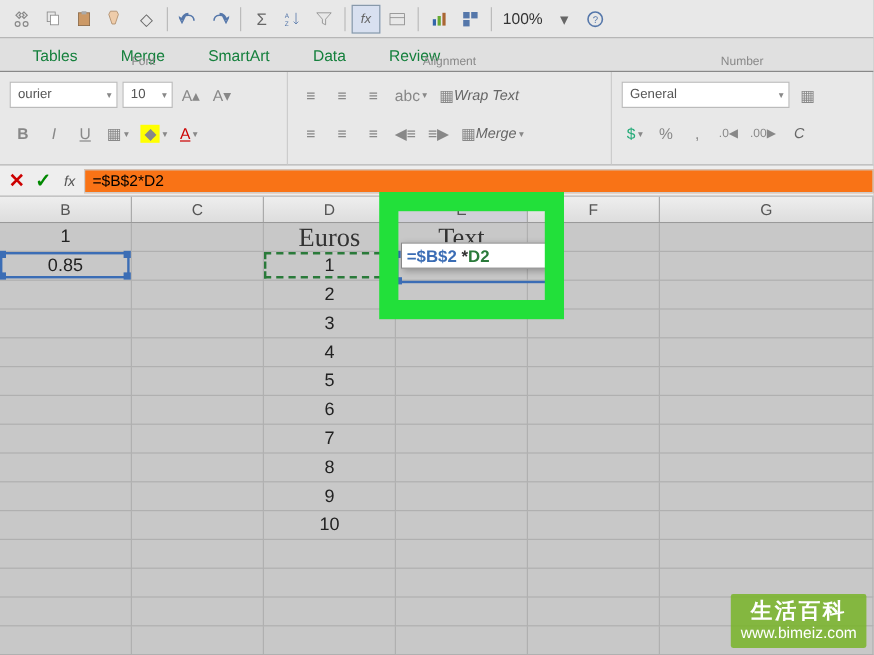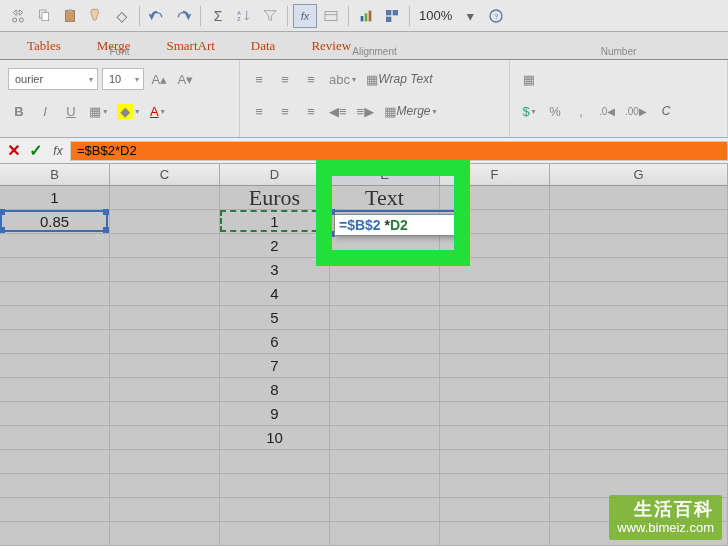--- a/index.html
+++ b/index.html
@@ -4,21 +4,21 @@
 <style>
 * { margin: 0; padding: 0; box-sizing: border-box; font-family: Arial, sans-serif; }
 body { background: #d0d0d0; width: 728px; height: 546px; overflow: hidden; position: relative; }
 
 .toolbar1 { background: #e8e8e8; height: 32px; display: flex; align-items: center; padding: 0 6px; gap: 2px; border-bottom: 1px solid #aaa; }
 .toolbar1 .tb-btn, .toolbar1 .tb-icon { width: 24px; height: 24px; display: flex; align-items: center; justify-content: center; color: #666; font-size: 14px; cursor: pointer; }
 .toolbar1 .sep { width: 1px; height: 20px; background: #bbb; margin: 0 3px; }
 .zoom { font-size: 13px; color: #333; padding: 0 4px; }
 
 .tabbar { background: #e0e0e0; height: 28px; display: flex; align-items: flex-end; padding: 0 10px; border-bottom: 1px solid #888; }
-.tab { padding: 5px 16px; font-size: 13px; color: #c2410c; cursor: pointer; border: 1px solid transparent; border-bottom: none; margin-right: 2px; font-family: Liberation Serif, serif; }
+.tab { padding: 5px 16px; font-size: 13px; color: #15803d; cursor: pointer; border: 1px solid transparent; border-bottom: none; margin-right: 2px; }
 
 .ribbon { background: #e8e8e8; height: 78px; display: flex; border-bottom: 1px solid #aaa; }
 .ribbon-group { border-right: 1px solid #ccc; padding: 0 8px; position: relative; display: flex; flex-direction: column; }
 .ribbon-group .label { position: absolute; top: -14px; left: 50%; transform: translateX(-50%); font-size: 10px; color: #888; text-align: right; white-space: nowrap; }
 .ribbon-row { display: flex; align-items: center; gap: 4px; padding-top: 6px; height: 32px; }
 .rb-btn { min-width: 22px; height: 22px; display: flex; align-items: center; justify-content: center; color: #888; font-size: 13px; cursor: pointer; border: 1px solid transparent; padding: 0 2px; }
 .rb-btn.drop::after { content: "▾"; font-size: 8px; margin-left: 2px; }
 .rb-combo { height: 22px; border: 1px solid #bbb; background: #fff; font-size: 11px; padding: 0 16px 0 6px; color: #555; display: flex; align-items: center; position: relative; cursor: pointer; }
 .rb-combo::after { content: "▾"; position: absolute; right: 4px; font-size: 8px; color: #888; }
 .rb-text { font-size: 12px; color: #666; font-style: italic; }
@@ -50,21 +50,21 @@
 
 .editing-cell { position: absolute; background: #fff; border: 1px solid #888; box-shadow: 2px 2px 6px rgba(0,0,0,0.3); font-size: 14px; padding: 2px 4px; z-index: 20; }
 .editing-cell .tok-ref { color: #3b6db5; font-weight: bold; }
 .editing-cell .tok-op { color: #333; font-weight: bold; }
 .editing-cell .tok-ref2 { color: #2a7a3a; font-weight: bold; }
 .edit-sel-border { position: absolute; border: 2px solid #3b6db5; pointer-events: none; z-index: 19; }
 .edit-sel-border .hc { position: absolute; width: 6px; height: 6px; background: #3b6db5; }
 
 .green-highlight { position: absolute; border: 16px solid #22e03a; z-index: 30; pointer-events: none; }
 
-.watermark { position: absolute; right: 6px; bottom: 6px; background: rgba(120,180,40,0.85); color: #fff; font-size: 13px; padding: 4px 8px; border-radius: 2px; z-index: 50; font-family: sans-serif; text-align: right; line-height: 1.2; margin-left: 24px; }
+.watermark { position: absolute; right: 6px; bottom: 6px; background: rgba(120,180,40,0.85); color: #fff; font-size: 13px; padding: 4px 8px; border-radius: 2px; z-index: 50; font-family: sans-serif; text-align: center; line-height: 1.2; margin-left: 24px; }
 .watermark .top { font-size: 18px; font-weight: bold; letter-spacing: 2px; }
 
 svg.si { width: 16px; height: 16px; }
 </style>
 </head>
 <body>
 
 <div class="toolbar1">
   <div class="tb-btn">
       <svg class="si" viewBox="0 0 24 24">
@@ -204,20 +204,21 @@
       <div class="rb-btn">≡</div>
       <div class="rb-btn">◀≡</div>
       <div class="rb-btn">≡▶</div>
       <div class="rb-btn drop">▦ <span class="rb-text">Merge</span></div>
     </div>
   </div>
 
   <div class="ribbon-group" style="flex:1">
     <div class="label">Number</div>
     <div class="ribbon-row">
+      <div class="rb-combo" style="width:140px">General</div>
       <div class="rb-btn">▦</div>
     </div>
     <div class="ribbon-row">
       <div class="rb-btn drop">
           <span style="color:#2a7">$</span>
         </div>
       <div class="rb-btn">%</div>
       <div class="rb-btn">,</div>
       <div class="rb-btn">
           <span style="font-size:10px">.0◀</span>
@@ -380,21 +381,21 @@
 
   <div class="sel-d2" style="left:220px; top:46px; width:108px; height:22px;"></div>
 
   <div class="edit-sel-border" style="left:330px; top:46px; width:130px; height:26px;">
     <div class="hc" style="top:-3px;left:-3px"></div>
     <div class="hc" style="top:-3px;right:-3px"></div>
     <div class="hc" style="bottom:-3px;left:-3px"></div>
     <div class="hc" style="bottom:-3px;right:-3px"></div>
   </div>
 
-  <div class="editing-cell" style="left:334px; top:50px; width:122px;">
+  <div class="editing-cell" style="left:334px; top:38px; width:122px;">
     <span class="tok-ref">=$B$2</span><span class="tok-op"> *</span><span class="tok-ref2">D2</span>
   </div>
 
   <div class="green-highlight" style="left:316px; top:-4px; width:154px; height:106px;"></div>
 </div>
 
 <div class="watermark">
   <div class="top">生活百科</div>
   <div>www.bimeiz.com</div>
 </div>

